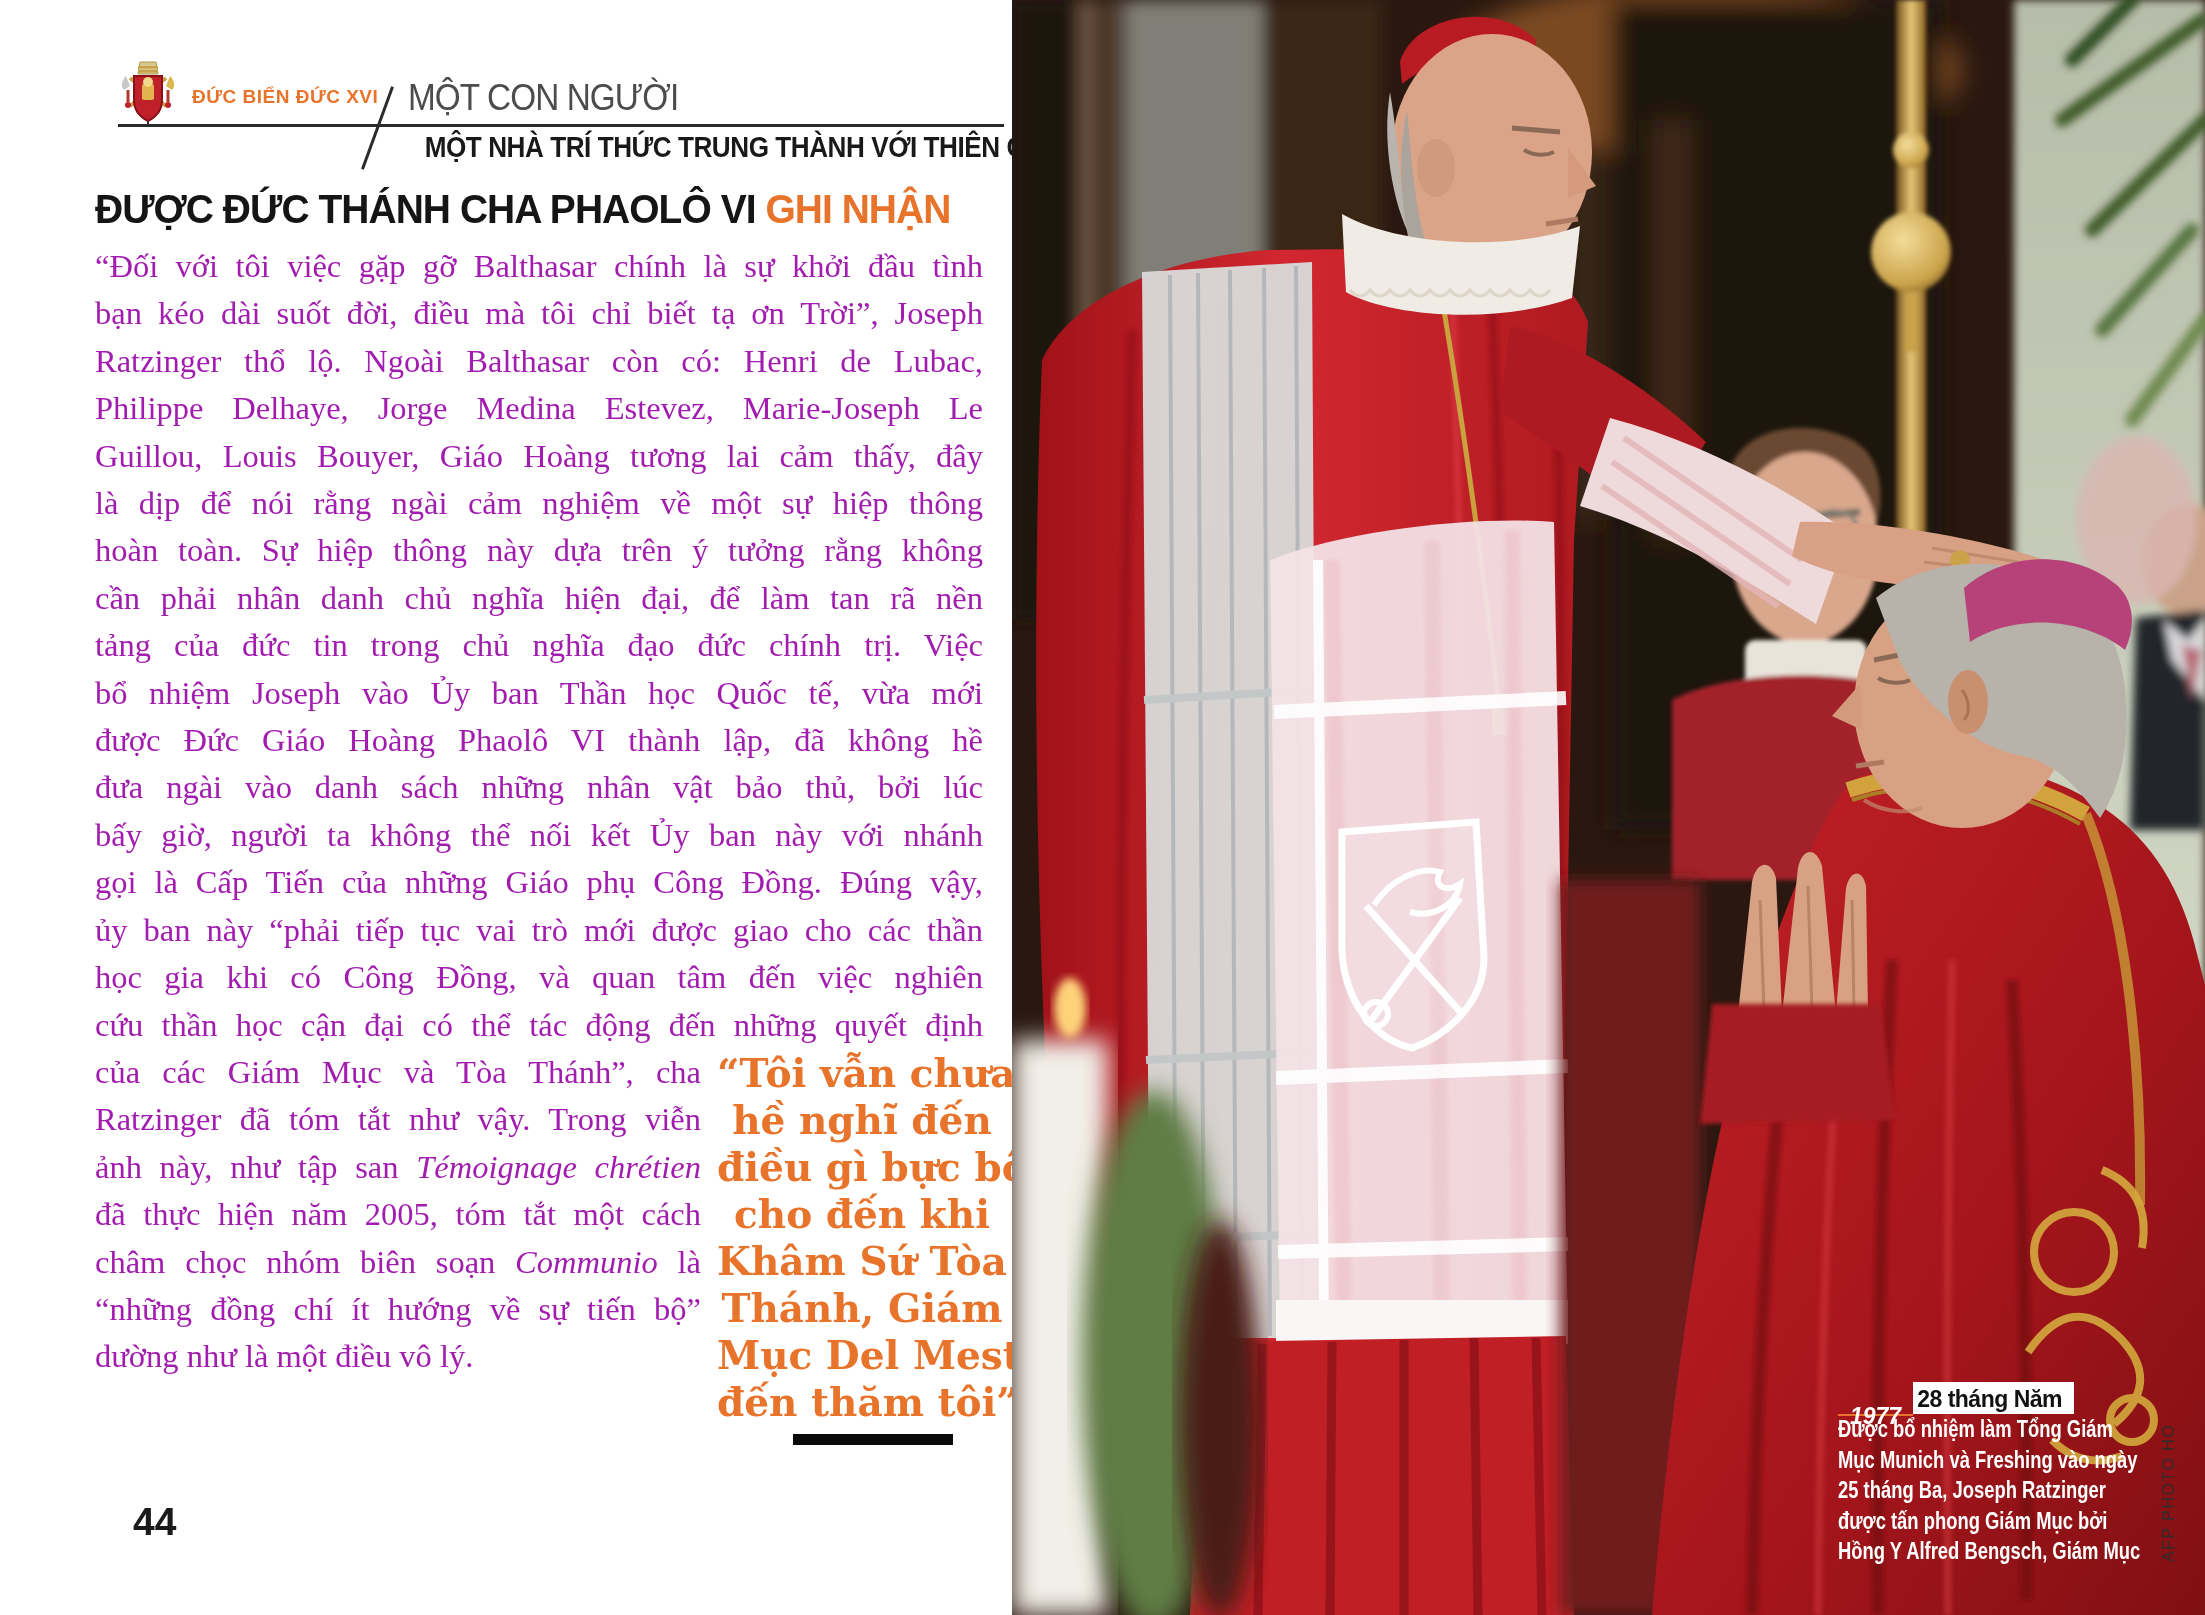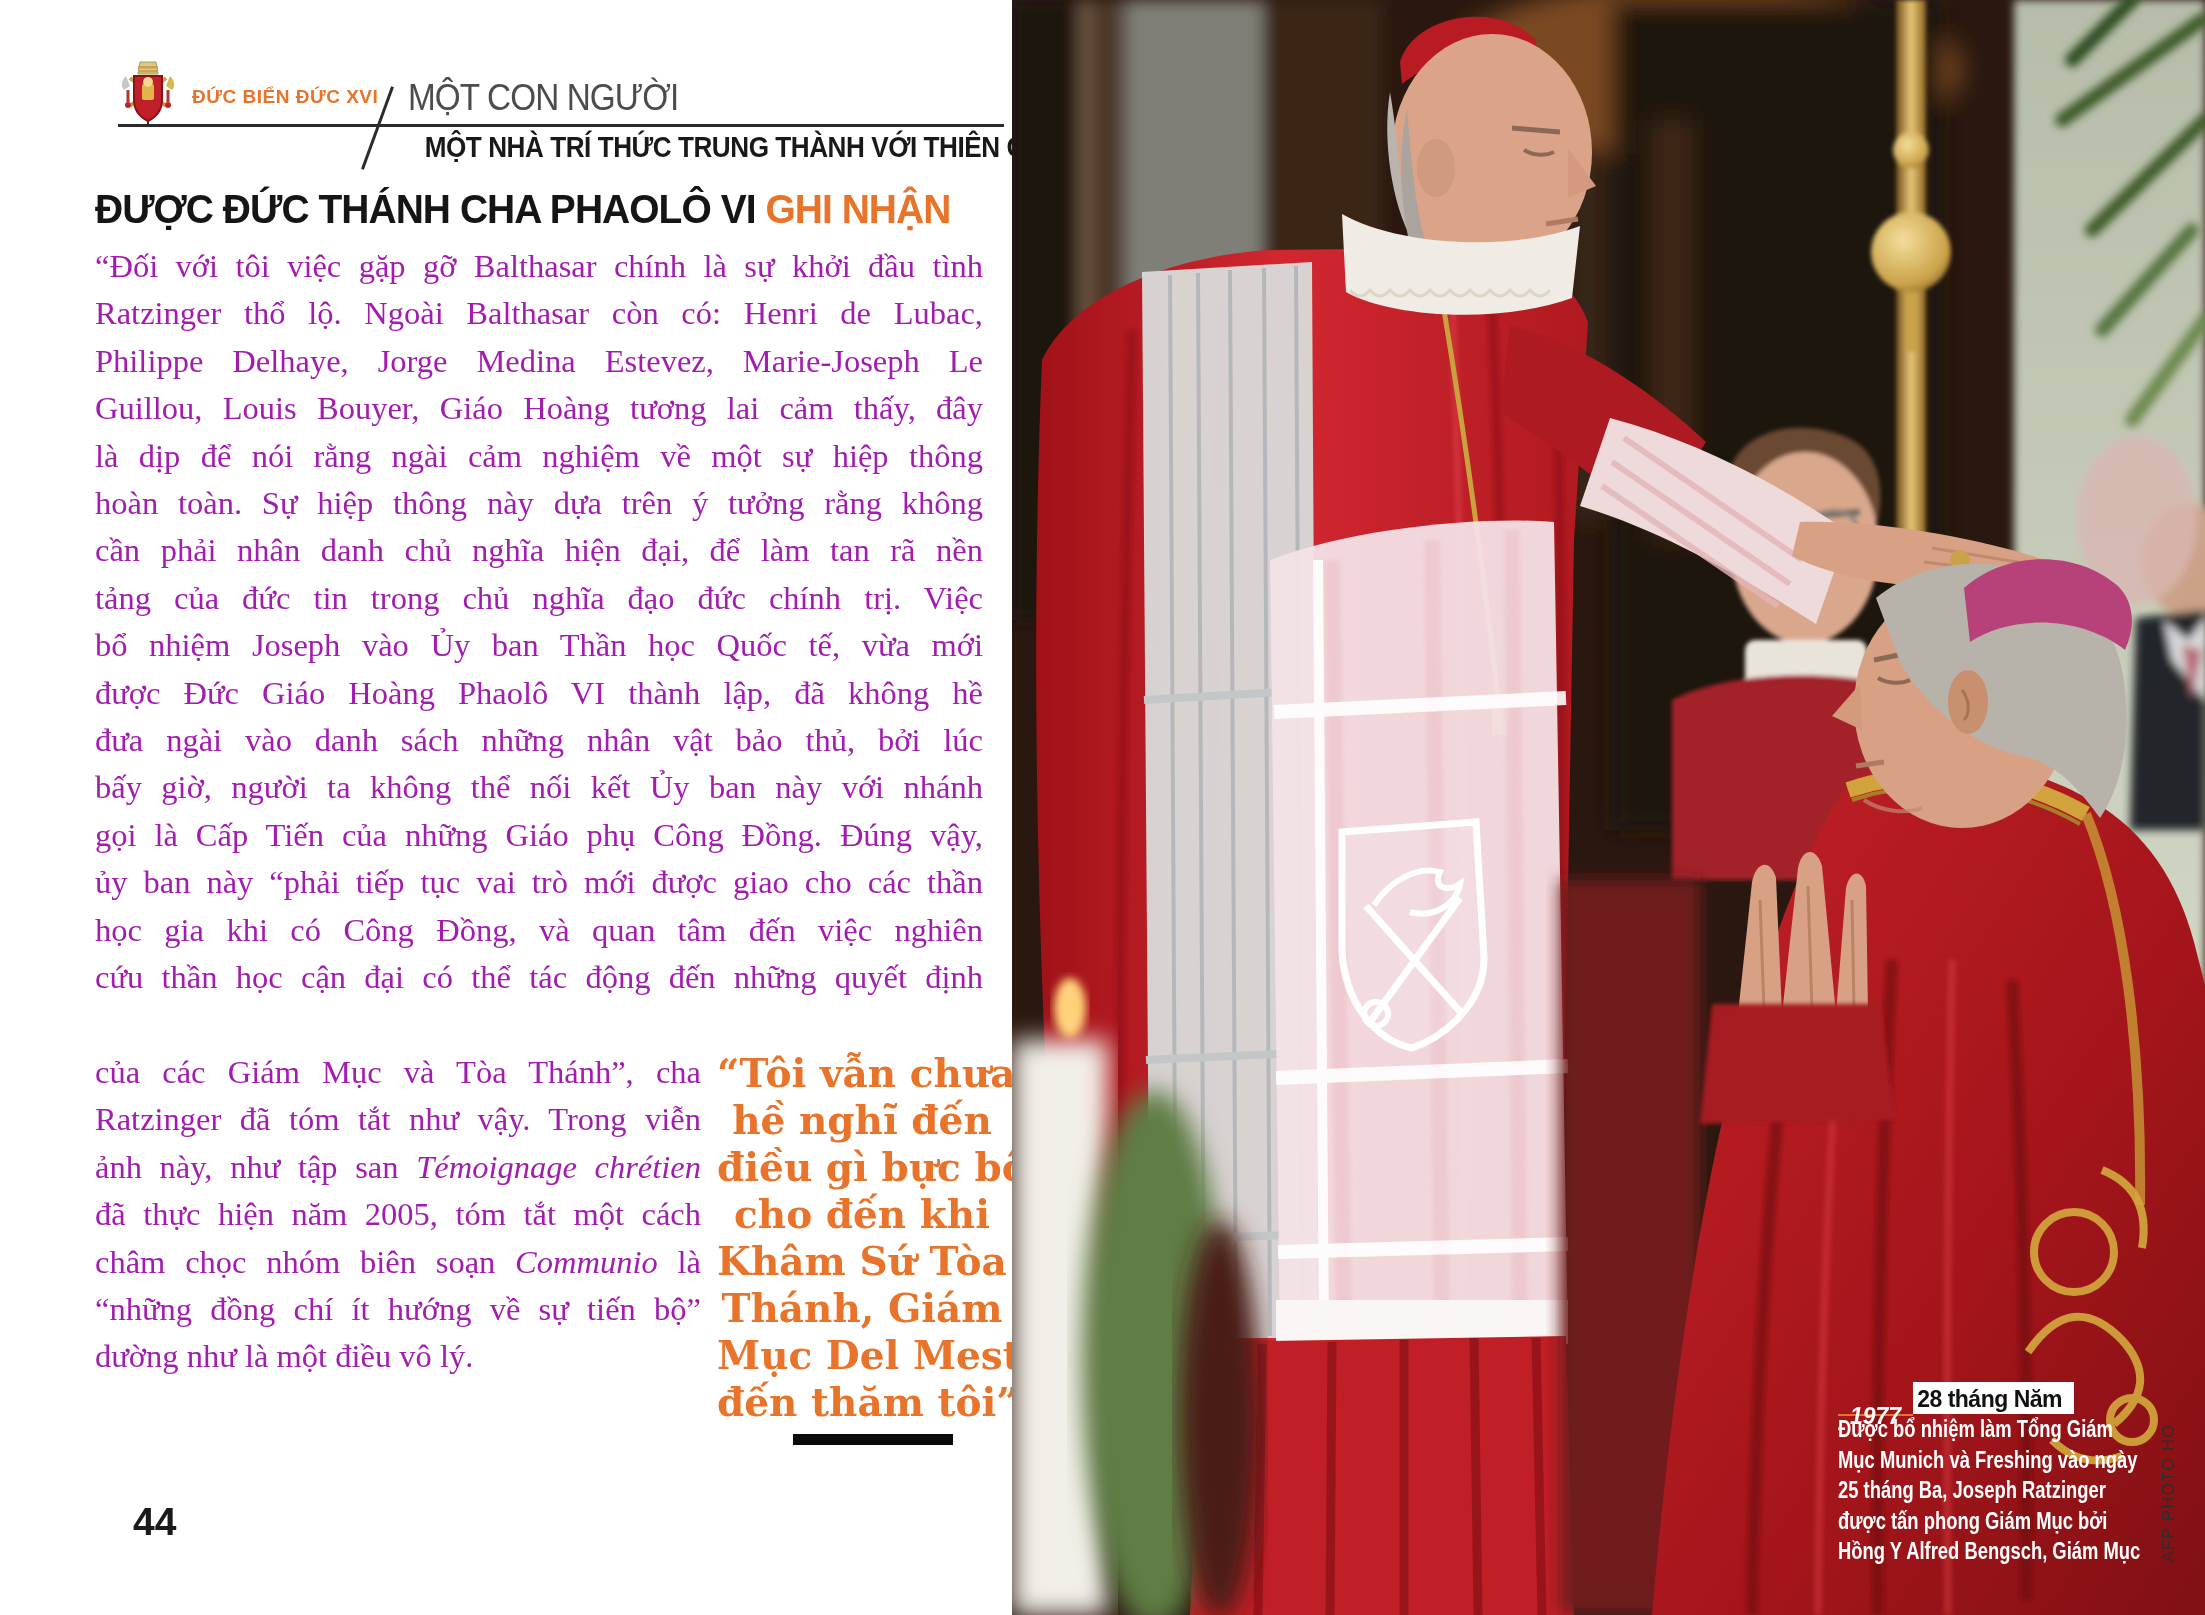--- a/index.html
+++ b/index.html
@@ -75,20 +75,21 @@
   <div class="brand">ĐỨC BIỂN ĐỨC XVI</div>
   <div class="slash"></div>
   <div class="section">MỘT CON NGƯỜI</div>
   <div class="hrule"></div>
   <div class="subtitle">MỘT NHÀ TRÍ THỨC TRUNG THÀNH VỚI THIÊN CHÚA</div>
 
   <div class="title"><span>ĐƯỢC ĐỨC THÁNH CHA PHAOLÔ VI </span><span class="accent">GHI NHẬN</span></div>
 
   <div class="body-full">
       <div class="line"><span>“Đối với tôi việc gặp gỡ Balthasar chính là sự khởi đầu tình</span></div>
+      <div class="line"><span>bạn kéo dài suốt đời, điều mà tôi chỉ biết tạ ơn Trời”, Joseph</span></div>
       <div class="line"><span>Ratzinger thổ lộ. Ngoài Balthasar còn có: Henri de Lubac,</span></div>
       <div class="line"><span>Philippe Delhaye, Jorge Medina Estevez, Marie-Joseph Le</span></div>
       <div class="line"><span>Guillou, Louis Bouyer, Giáo Hoàng tương lai cảm thấy, đây</span></div>
       <div class="line"><span>là dịp để nói rằng ngài cảm nghiệm về một sự hiệp thông</span></div>
       <div class="line"><span>hoàn toàn. Sự hiệp thông này dựa trên ý tưởng rằng không</span></div>
       <div class="line"><span>cần phải nhân danh chủ nghĩa hiện đại, để làm tan rã nền</span></div>
       <div class="line"><span>tảng của đức tin trong chủ nghĩa đạo đức chính trị. Việc</span></div>
       <div class="line"><span>bổ nhiệm Joseph vào Ủy ban Thần học Quốc tế, vừa mới</span></div>
       <div class="line"><span>được Đức Giáo Hoàng Phaolô VI thành lập, đã không hề</span></div>
       <div class="line"><span>đưa ngài vào danh sách những nhân vật bảo thủ, bởi lúc</span></div>

